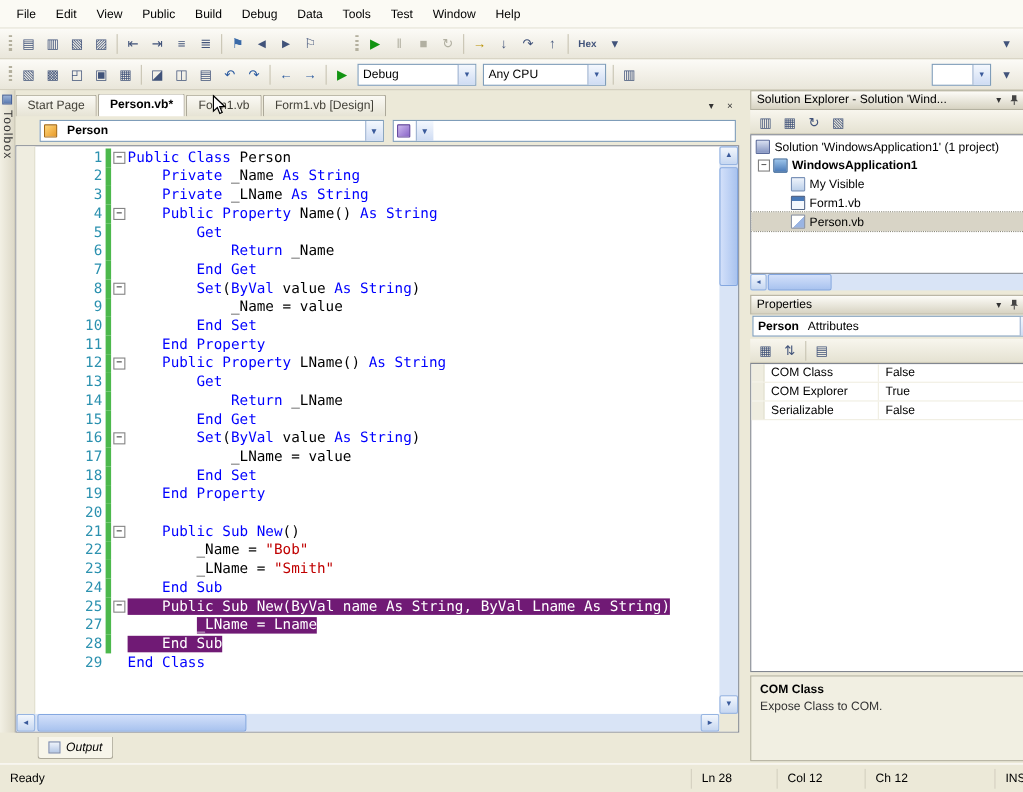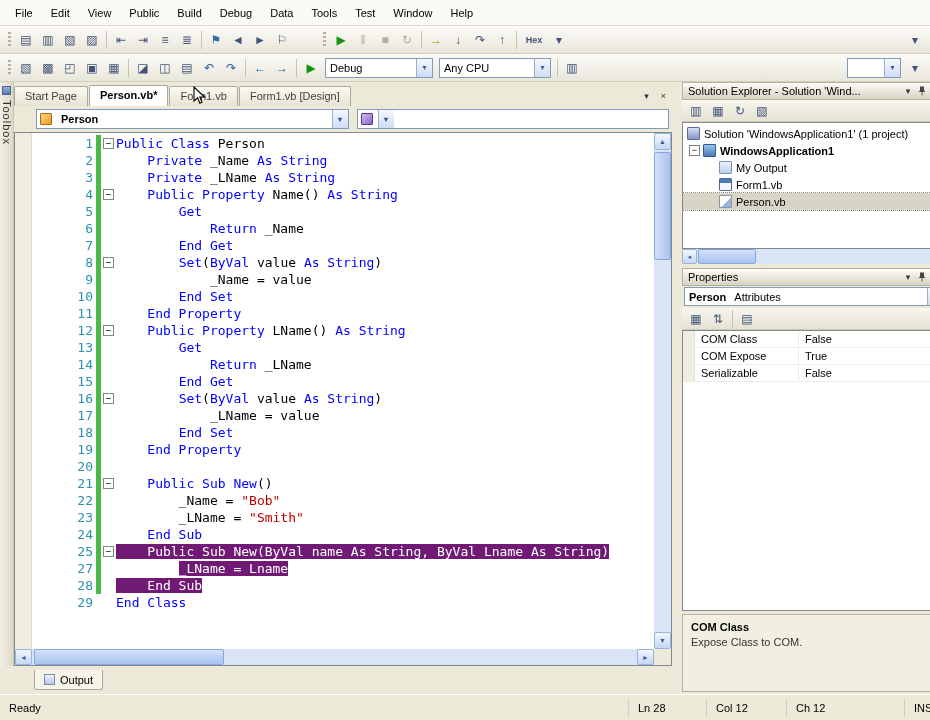--- a/index.html
+++ b/index.html
@@ -131,21 +131,21 @@
   .pval { flex:1; padding:2px 0 0 6px; overflow:hidden; }
   .psplit { height:3px; }
   .pdesc { height:78px; background:#f1efe2; border:1px solid #b4b1a0; padding:6px 8px; }
   .pdesc-title { font-weight:bold; margin-bottom:3px; }
   .pdesc-text { color:#333; }
 
   
   #output-strip { position:absolute; left:0; top:668px; width:678px; height:26px; }
   #output-tab { position:absolute; left:34px; top:2px; height:20px; display:flex; align-items:center; gap:5px;
                 padding:0 9px; background:#f7f5ea; border:1px solid #aca899; border-top:none;
-                border-radius:0 0 3px 3px; }
+                border-radius:0 0 3px 3px;font-style:italic; }
   .out-icon { width:11px; height:11px; background:linear-gradient(#eef3fb,#b5c8e6); border:1px solid #7a8ab0; }
 
   
   #statusbar { position:absolute; left:0; top:694px; width:930px; height:26px; background:#ece9d8;
                border-top:1px solid #fff; display:flex; align-items:center; }
   #status-ready { flex:1; padding-left:9px; }
   .sfield { height:18px; display:flex; align-items:center; padding-left:9px; border-left:1px solid #d4d0c0; }
   #status-ln { width:78px; } #status-col { width:80px; } #status-ch { width:118px; } #status-ins { width:26px; }
 
   
@@ -477,21 +477,21 @@
         </div>
         <div class="trow">
           <span class="tind" style="width: 6px;"></span>
           <span class="texp">−</span>
           <span class="ticon ti-project"></span>
           <span class="tlab b">WindowsApplication1</span>
         </div>
         <div class="trow">
           <span class="tind" style="width: 36px;"></span>
           <span class="ticon ti-myproject"></span>
-          <span class="tlab">My Output</span>
+          <span class="tlab">My Visible</span>
         </div>
         <div class="trow">
           <span class="tind" style="width: 36px;"></span>
           <span class="ticon ti-form"></span>
           <span class="tlab">Form1.vb</span>
         </div>
         <div class="trow tsel">
           <span class="tind" style="width: 36px;"></span>
           <span class="ticon ti-vbfile"></span>
           <span class="tlab">Person.vb</span>
@@ -530,21 +530,21 @@
         <div class="tbtn">▤</div>
       </div>
     <div id="pgrid">
         <div class="prow">
           <span class="pgut"></span>
           <span class="pname">COM Class</span>
           <span class="pval">False</span>
         </div>
         <div class="prow">
           <span class="pgut"></span>
-          <span class="pname">COM Expose</span>
+          <span class="pname">COM Explorer</span>
           <span class="pval">True</span>
         </div>
         <div class="prow">
           <span class="pgut"></span>
           <span class="pname">Serializable</span>
           <span class="pval">False</span>
         </div>
       </div>
     <div class="psplit"></div>
     <div class="pdesc">

